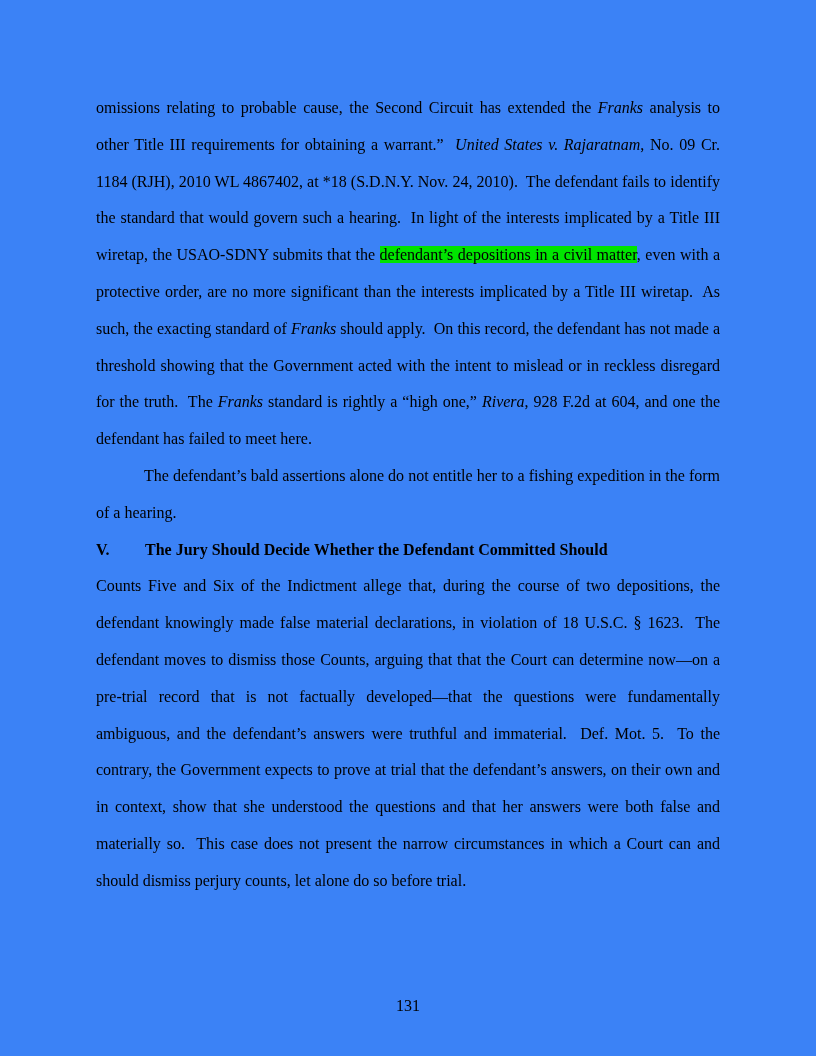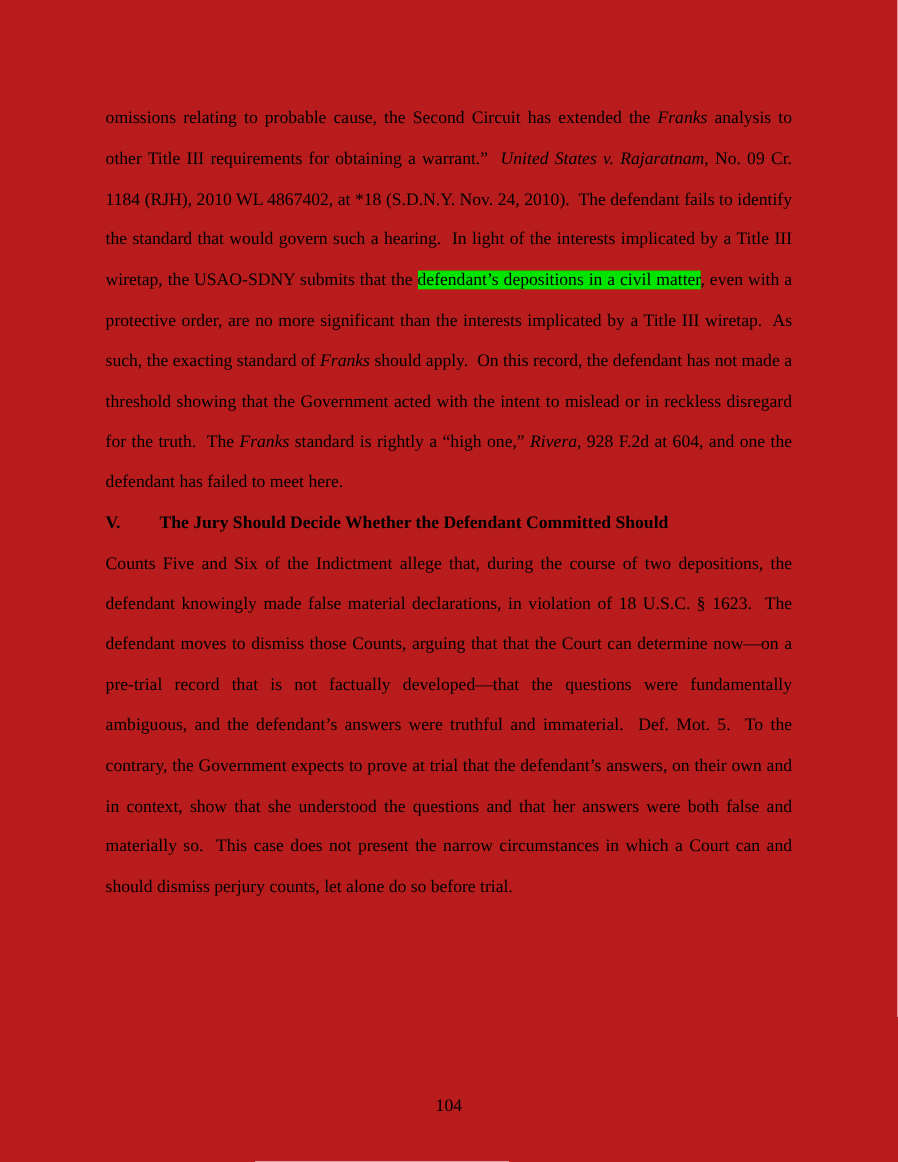--- a/index.html
+++ b/index.html
@@ -4,21 +4,21 @@
 <style>
   html, body {
     margin: 0;
     padding: 0;
     background: #ffffff;
   }
   .page {
     position: relative;
     width: 816px;
     height: 1056px;
-    background: #b91c1c;
+    background: #3b82f6;
     font-family: "Liberation Serif", "DejaVu Serif", serif;
     font-size: 16px;
     color: #000000;
     overflow: hidden;
   }
   .doc-body {
     position: absolute;
     left: 96px;
     top: 90px;
     width: 624px;
@@ -51,17 +51,18 @@
     text-align: center;
     line-height: 20px;
   }
 </style>
 </head>
 <body>
 
 <div class="page">
   <div class="doc-body" id="doc-body">
       <p class="para"><span>omissions relating to probable cause, the Second Circuit has extended the </span><span class="run-i">Franks</span><span> analysis to other Title III requirements for obtaining a warrant.”&nbsp; </span><span class="run-i">United States v. Rajaratnam</span><span>, No. 09 Cr. 1184 (RJH), 2010 WL 4867402, at *18 (S.D.N.Y. Nov. 24, 2010).&nbsp; The defendant fails to identify the standard that would govern such a hearing.&nbsp; In light of the interests implicated by a Title III wiretap, the USAO-SDNY submits that the </span><span class="run-hl" style="background-color: rgb(0, 228, 0);">defendant’s depositions in a civil matter</span><span>, even with a protective order, are no more significant than the interests implicated by a Title III wiretap.&nbsp; As such, the exacting standard of </span><span class="run-i">Franks</span><span> should apply.&nbsp; On this record, the defendant has not made a threshold showing that the Government acted with the intent to mislead or in reckless disregard for the truth.&nbsp; The </span><span class="run-i">Franks</span><span> standard is rightly a “high one,” </span><span class="run-i">Rivera</span><span>, 928 F.2d at 604, and one the defendant has failed to meet here.</span></p>
+      <p class="para indent"><span>The defendant’s bald assertions alone do not entitle her to a fishing expedition in the form of a hearing.</span></p>
       <p class="heading"><span class="h-num">V.</span><span>The Jury Should Decide Whether the Defendant Committed Should</span></p>
       <p class="para"><span>Counts Five and Six of the Indictment allege that, during the course of two depositions, the defendant knowingly made false material declarations, in violation of 18 U.S.C. § 1623.&nbsp; The defendant moves to dismiss those Counts, arguing that that the Court can determine now—on a pre-trial record that is not factually developed—that the questions were fundamentally ambiguous, and the defendant’s answers were truthful and immaterial.&nbsp; Def. Mot. 5.&nbsp; To the contrary, the Government expects to prove at trial that the defendant’s answers, on their own and in context, show that she understood the questions and that her answers were both false and materially so.&nbsp; This case does not present the narrow circumstances in which a Court can and should dismiss perjury counts, let alone do so before trial.</span></p>
     </div>
-  <div class="page-number">104</div>
+  <div class="page-number">131</div>
 </div>
 
 </body></html>

